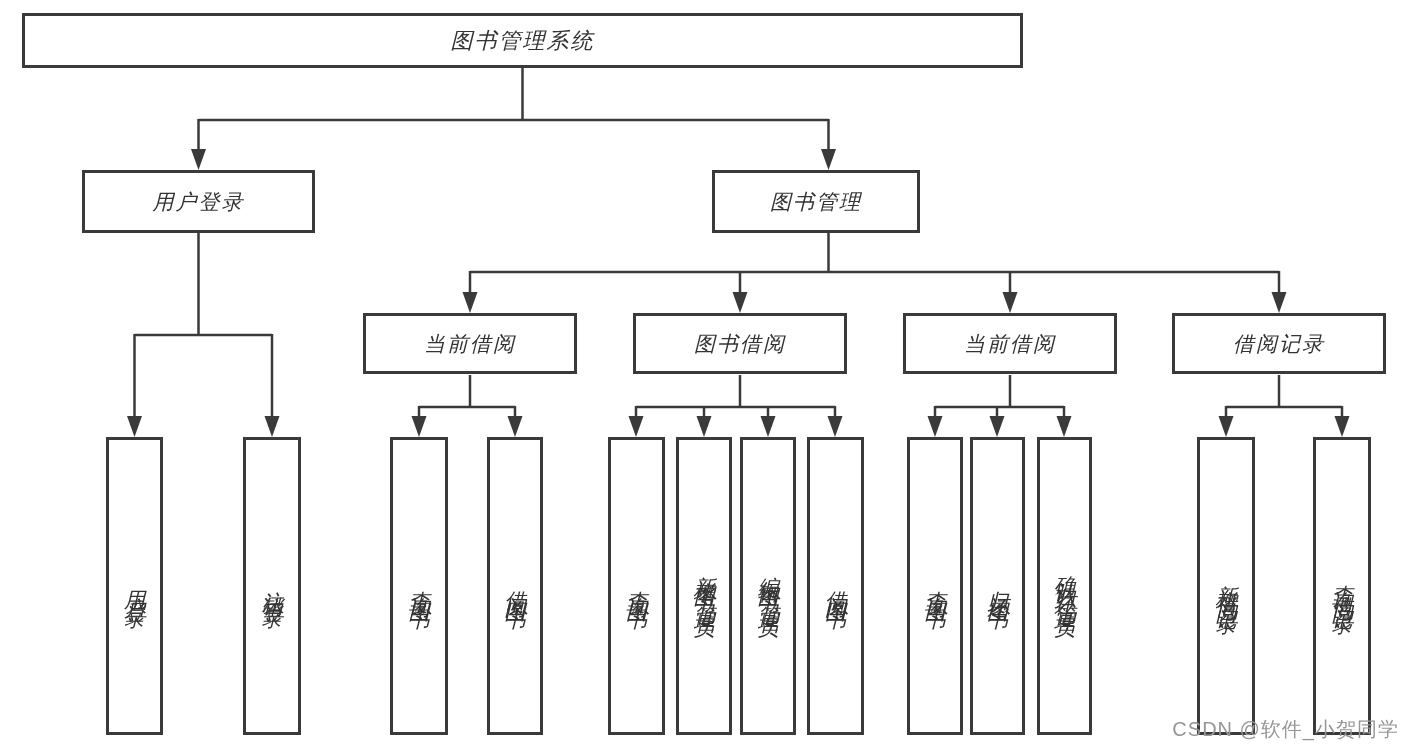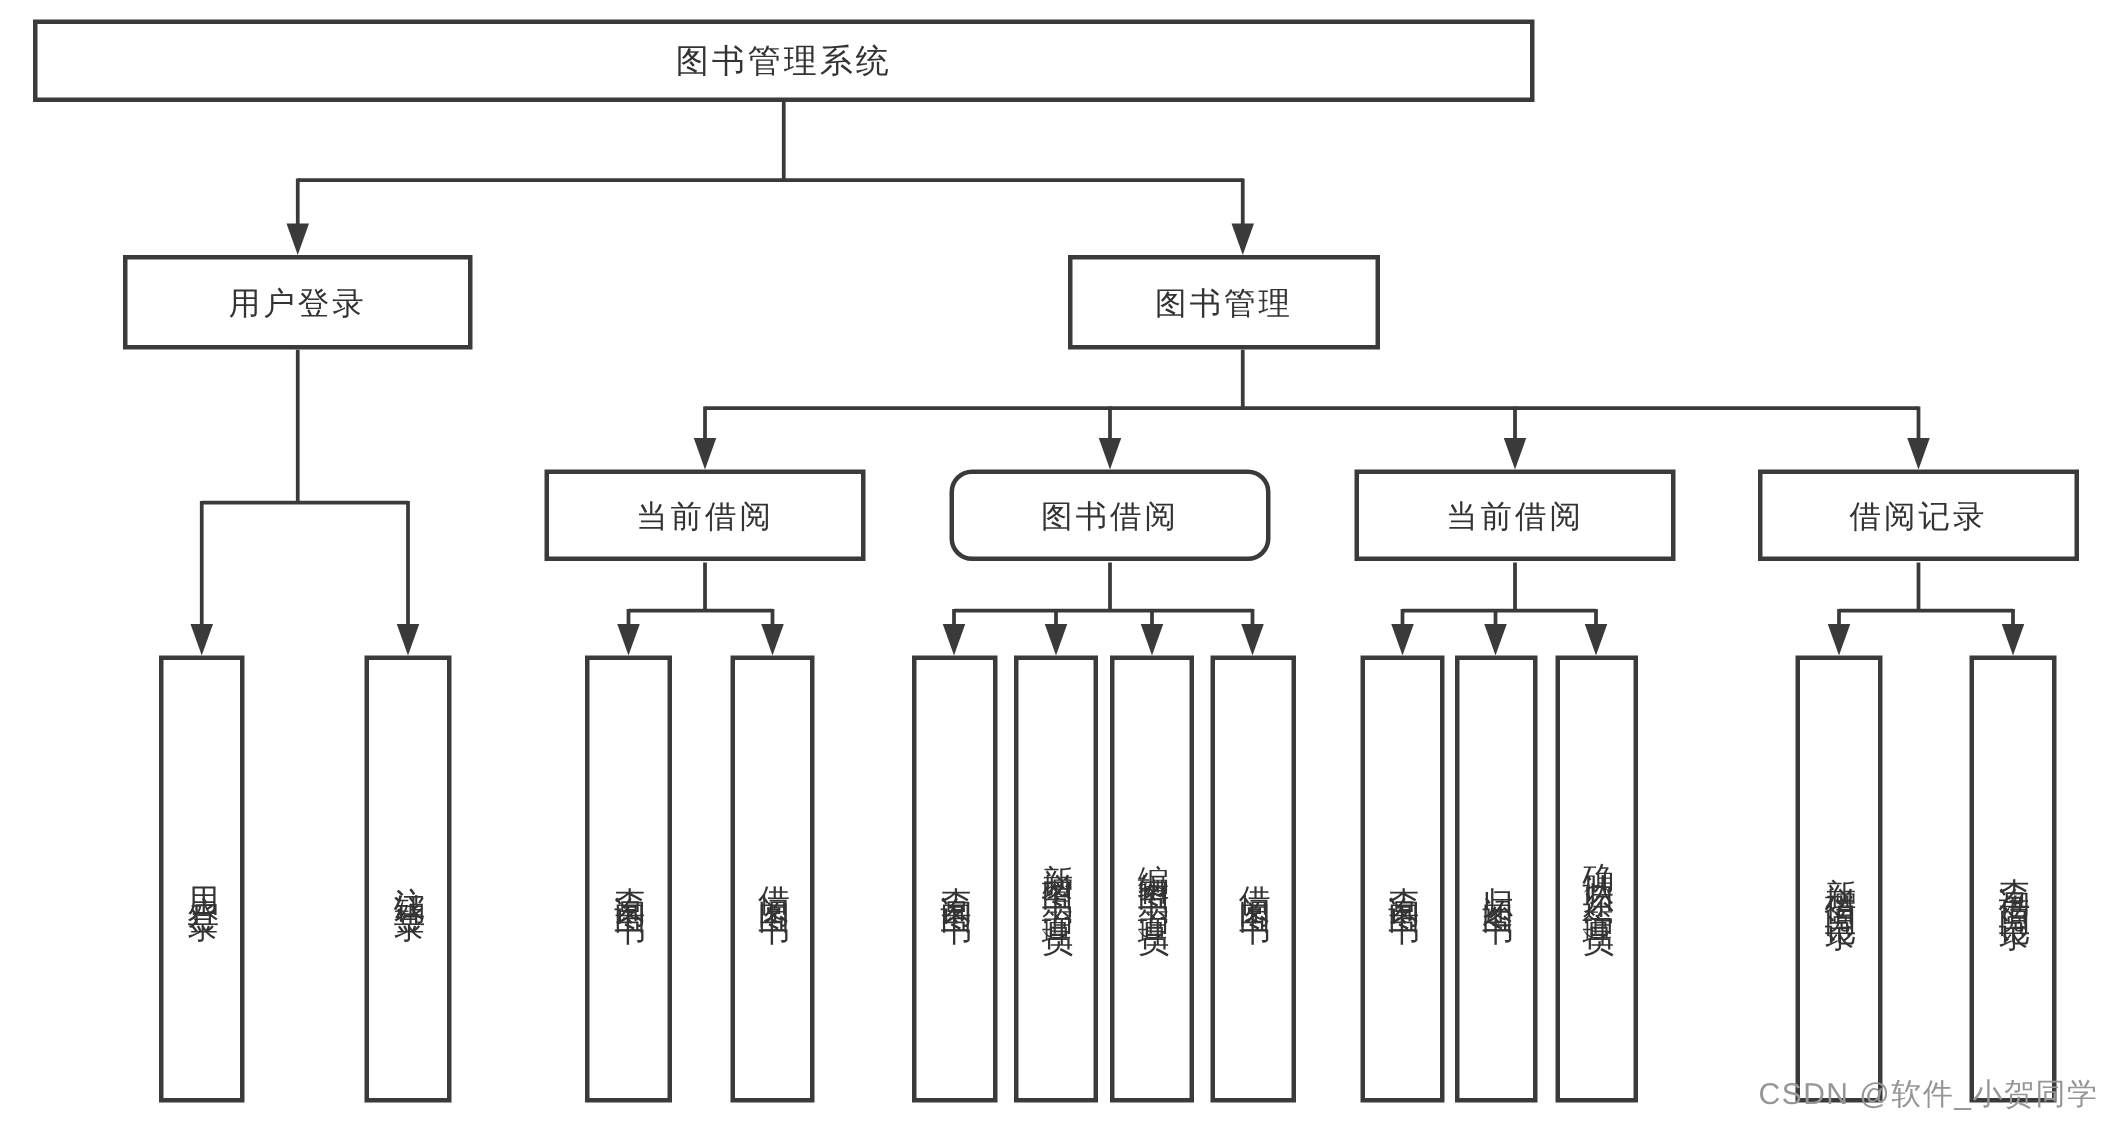--- a/index.html
+++ b/index.html
@@ -33,20 +33,21 @@
     box-sizing: border-box;
     background: #ffffff;
     border: 3px solid var(--line);
     color: var(--text);
     display: flex;
     align-items: center;
     justify-content: center;
     font-size: 21px;
     letter-spacing: 2px;
     white-space: nowrap;
+    font-style: italic;
   }
   .node.root { font-size: 22px; }
   .vnode {
     writing-mode: vertical-rl;
     text-orientation: mixed;
     letter-spacing: 6px;
     font-size: 21px;
     white-space: normal;
   }
   .watermark {
@@ -132,21 +133,21 @@
       <polygon points="1334.5,416 1349.5,416 1342,437"></polygon>
     </g>
   </svg>
 
   <div class="node root" style="left:22px; top:13px; width:1001px; height:55px;">图书管理系统</div>
 
   <div class="node" style="left:82px; top:170px; width:233px; height:63px;">用户登录</div>
   <div class="node" style="left:712px; top:170px; width:208px; height:63px;">图书管理</div>
 
   <div class="node" style="left:363px; top:313px; width:214px; height:61px;">当前借阅</div>
-  <div class="node" style="left:633px; top:313px; width:214px; height:61px;border-radius:15px;">图书借阅</div>
+  <div class="node" style="left:633px; top:313px; width:214px; height:61px;">图书借阅</div>
   <div class="node" style="left:903px; top:313px; width:214px; height:61px;">当前借阅</div>
   <div class="node" style="left:1172px; top:313px; width:214px; height:61px;">借阅记录</div>
 
   <div class="node vnode" style="left:106px; top:437px; width:57px; height:298px;">用户登录</div>
   <div class="node vnode" style="left:243px; top:437px; width:58px; height:298px;">注销登录</div>
 
   <div class="node vnode" style="left:390px; top:437px; width:58px; height:298px;">查询图书</div>
   <div class="node vnode" style="left:487px; top:437px; width:56px; height:298px;">借阅图书</div>
 
   <div class="node vnode" style="left:608px; top:437px; width:57px; height:298px;">查询图书</div>

